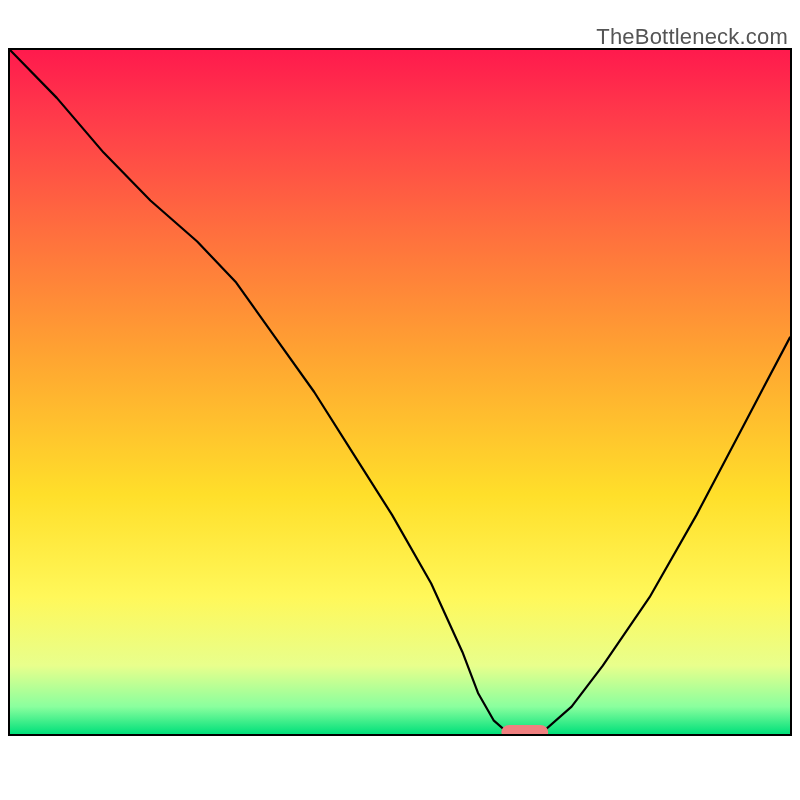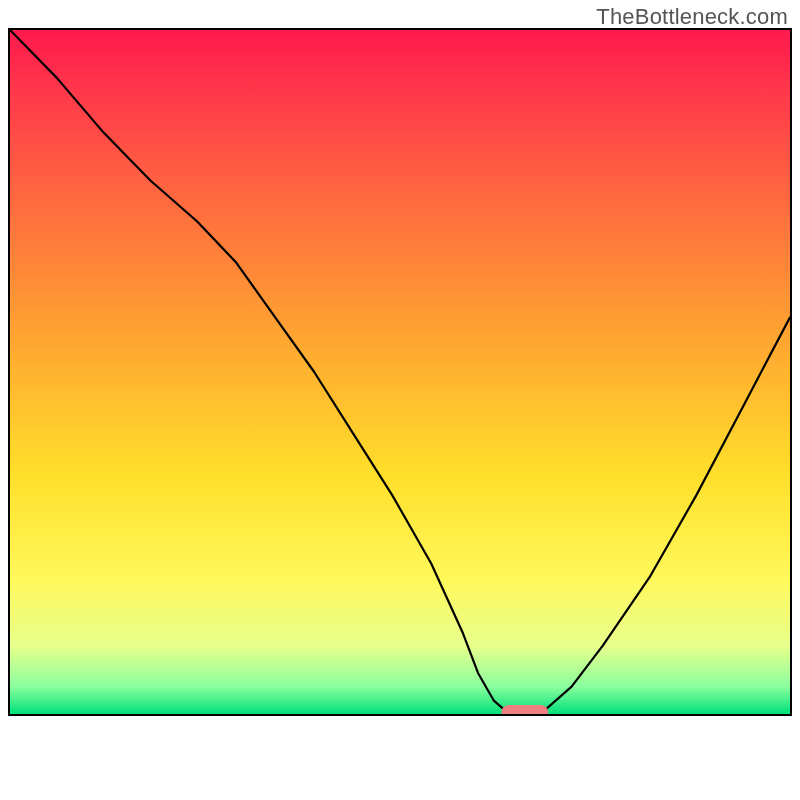--- a/index.html
+++ b/index.html
@@ -9,20 +9,21 @@
     height: 800px;
     overflow: hidden;
     background: #ffffff;
     font-family: Arial, Helvetica, sans-serif;
   }
   .frame {
     position: relative;
     width: 800px;
     height: 724px;
     box-sizing: border-box;
+    margin-top: 20px;
   }
   .watermark {
     position: absolute;
     top: 4px;
     right: 12px;
     font-size: 22px;
     font-weight: 500;
     color: #555555;
     letter-spacing: 0.2px;
     z-index: 10;

